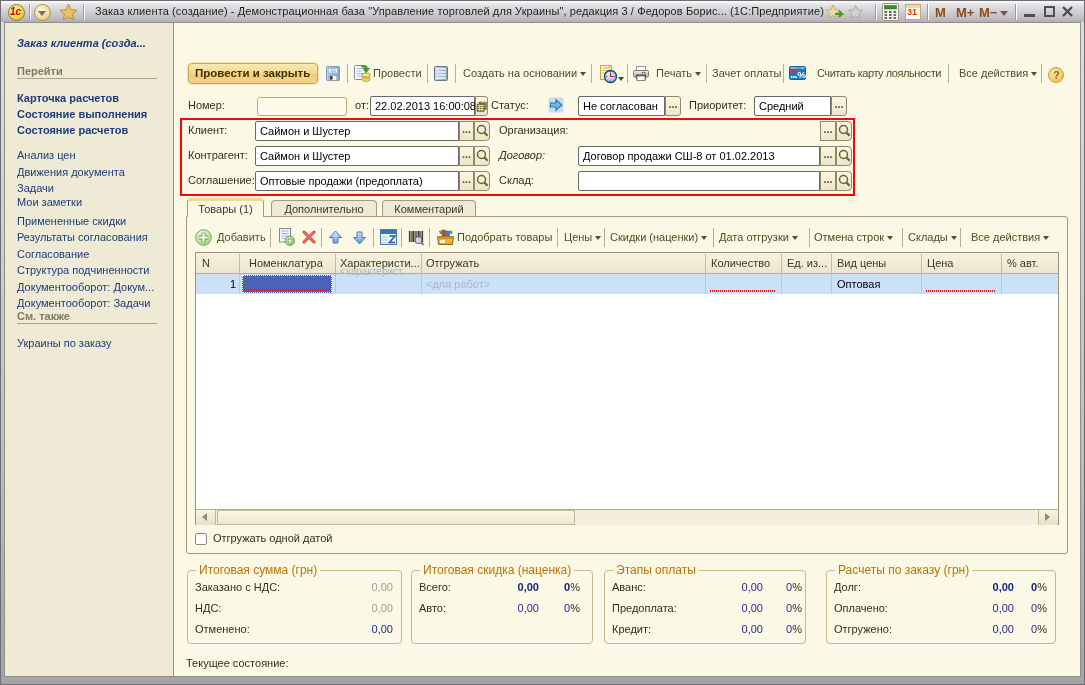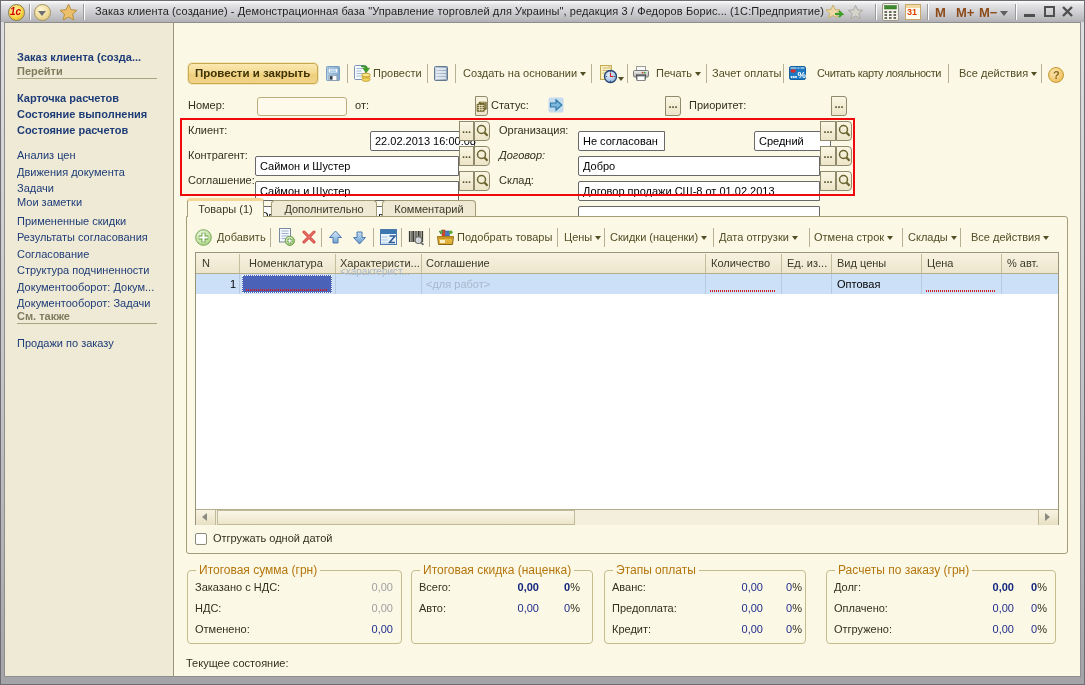--- a/index.html
+++ b/index.html
@@ -21,21 +21,21 @@
 #sidebar { position:absolute; left:5px; top:23px; width:168px; bottom:9px; background:#EFEAD5; }
 #sidebar .head { position:absolute; left:12px; font-weight:bold; color:#1E3C78; font-size:11px; white-space:nowrap; }
 #sidebar a { color:#1E3C78; text-decoration:none; font-size:11px; white-space:nowrap; }
 .navit { position:absolute; left:12px; white-space:nowrap;margin-top:9px; }
 .sechead { position:absolute; left:12px; width:140px; color:#7E7B5E; font-weight:bold; font-size:11px; border-bottom:1px solid #A8A482; padding-bottom:1px; }
 
 #main { position:absolute; left:174px; top:23px; right:5px; bottom:9px; background:#FBF8E6; }
 
 .abs { position:absolute; }
 .lbl { position:absolute; color:#32301E; font-size:11px; white-space:nowrap; }
-.inp { position:absolute; background:#fff; border:1px solid #686868; border-radius:2px 0 0 2px;margin-top:35px; }
+.inp { position:absolute; background:#fff; border:1px solid #686868; border-radius:2px 0 0 2px; }
 .inp .txt { position:absolute; left:4px; top:3px; font-size:11px; color:#000; white-space:nowrap; }
 .btn3 { position:absolute; background:linear-gradient(180deg,#FAF6E3,#EDE5C8); border:1px solid #8F8A6B; color:#55512E; text-align:center; }
 .toolbar-sep { position:absolute; width:1px; background:#B7B193; }
 .tbtxt { color:#514D24; font-size:11px; position:absolute; white-space:nowrap; }
 .arrdn { display:inline-block; width:0; height:0; border-left:3.5px solid transparent; border-right:3.5px solid transparent; border-top:4px solid #514D24; vertical-align:middle; }
 .tab { position:absolute; background:#EFE9D3; border:1px solid #A29C78; border-bottom:none; border-radius:4px 4px 0 0; text-align:center; font-size:11px; color:#3A3828; padding-top:2px; }
 .tab.active { background:#FBF8E6; border-top:3px solid #F6D695; z-index:3; }
 .hcol { position:absolute; font-size:11px; color:#3C3A2A; white-space:nowrap; }
 .hsep { position:absolute; top:231px; height:19px; width:1px; background:#C5BD9E; }
 .vline { position:absolute; top:251px; height:20px; width:1px; background:#B8CADE; }
@@ -100,37 +100,37 @@
     <div class="abs" style="left:999px;top:10px;width:0;height:0;border-left:4.5px solid transparent;border-right:4.5px solid transparent;border-top:5px solid #5F5F5F;"></div>
     <div class="tsep" style="left:1014px;"></div>
     <div class="abs" style="left:1023px;top:13px;width:11px;height:3px;background:#4F4F4F;"></div>
     <div class="abs" style="left:1043px;top:5px;width:11px;height:11px;border:2px solid #4F4F4F;"></div>
     <svg class="abs" style="left:1060px;top:4px;" width="13" height="13" viewBox="0 0 13 13">
         <path d="M2 2 L11 11 M11 2 L2 11" stroke="#4F4F4F" stroke-width="2.4"></path>
       </svg>
   </div>
   <div id="inner"></div>
   <div id="sidebar">
-    <div class="head" style="top:28px;">Заказ клиента (созда...</div>
+    <div class="head" style="top:14px;font-style:italic;">Заказ клиента (созда...</div>
     <div class="sechead" style="top:42px;">Перейти</div>
     <div class="navit" style="top:60px;"><a style="font-weight:bold;">Карточка расчетов</a></div>
     <div class="navit" style="top:76px;"><a style="font-weight:bold;">Состояние выполнения</a></div>
     <div class="navit" style="top:92px;"><a style="font-weight:bold;">Состояние расчетов</a></div>
     <div class="navit" style="top:117px;"><a>Анализ цен</a></div>
     <div class="navit" style="top:134px;"><a>Движения документа</a></div>
     <div class="navit" style="top:150px;"><a>Задачи</a></div>
     <div class="navit" style="top:164px;"><a>Мои заметки</a></div>
     <div class="navit" style="top:183px;"><a>Примененные скидки</a></div>
     <div class="navit" style="top:199px;"><a>Результаты согласования</a></div>
     <div class="navit" style="top:216px;"><a>Согласование</a></div>
     <div class="navit" style="top:232px;"><a>Структура подчиненности</a></div>
     <div class="navit" style="top:249px;"><a>Документооборот: Докум...</a></div>
     <div class="navit" style="top:265px;"><a>Документооборот: Задачи</a></div>
     <div class="sechead" style="top:287px;">См. также</div>
-    <div class="navit" style="top:305px;"><a>Продажи по заказу</a></div>
+    <div class="navit" style="top:305px;"><a>Украины по заказу</a></div>
   </div>
   <div class="abs" style="left:173px;top:23px;width:1px;height:654px;background:#9A9478;z-index:4;"></div>
   <div id="main">
 
     <div class="abs" style="left:14px;top:40px;width:130px;height:21px;background:linear-gradient(180deg,#FBE9B2 0%,#F4DA92 45%,#EFCF7C 55%,#F1D389 100%);border:1px solid #C9A94E;border-radius:4px;box-shadow:0 0 0 1px #EFE6BE;"></div>
     <div class="abs" style="left:21px;top:44px;font-weight:bold;color:#3E3305;font-size:11.5px;">Провести и закрыть</div>
     <svg class="abs" style="left:152px;top:43px;" width="14" height="15" viewBox="0 0 16 17">
         <rect x="0.5" y="0.5" width="15" height="16" rx="1" fill="url(#fg1)" stroke="#6C92B8"></rect>
         <defs>
           <linearGradient id="fg1" x1="0" y1="0" x2="1" y2="0">
@@ -250,23 +250,20 @@
     <div class="lbl" style="left:14px;top:101px;">Клиент:</div>
     <div class="inp" style="left:81px;top:98px;width:204px;height:20px;">
         <div class="txt">Саймон и Шустер</div>
       </div>
     <div class="btn3" style="left:285px;top:98px;width:15px;height:20px;font-weight:bold;font-size:11px;line-height:14px;">...</div>
     <div class="btn3 qbtn" style="left:300px;top:98px;width:16px;height:20px;border-radius:0 4px 4px 0;"><svg width="13" height="14" viewBox="0 0 13 14" style="margin-top:2px;">
           <circle cx="5.5" cy="5.5" r="4" fill="none" stroke="#6B6430" stroke-width="1.5"></circle>
           <path d="M8.4 8.4 L11.6 11.8" stroke="#6B6430" stroke-width="2.2"></path>
         </svg></div>
     <div class="lbl" style="left:325px;top:101px;">Организация:</div>
-    <div class="inp" style="left:404px;top:98px;width:242px;height:20px;">
-        <div class="txt">Добро</div>
-      </div>
     <div class="btn3" style="left:646px;top:98px;width:16px;height:20px;font-weight:bold;font-size:11px;line-height:14px;">...</div>
     <div class="btn3 qbtn" style="left:662px;top:98px;width:16px;height:20px;border-radius:0 4px 4px 0;"><svg width="13" height="14" viewBox="0 0 13 14" style="margin-top:2px;">
           <circle cx="5.5" cy="5.5" r="4" fill="none" stroke="#6B6430" stroke-width="1.5"></circle>
           <path d="M8.4 8.4 L11.6 11.8" stroke="#6B6430" stroke-width="2.2"></path>
         </svg></div>
     <div class="lbl" style="left:14px;top:126px;">Контрагент:</div>
     <div class="inp" style="left:81px;top:123px;width:204px;height:20px;">
         <div class="txt">Саймон и Шустер</div>
       </div>
     <div class="btn3" style="left:285px;top:123px;width:15px;height:20px;font-weight:bold;font-size:11px;line-height:14px;">...</div>
@@ -404,21 +401,21 @@
     <div class="tbtxt" style="left:797px;top:208px;">Все действия <span class="arrdn"></span></div>
 
     <div class="abs" style="left:21px;top:229px;width:864px;height:273px;background:#FFFFFF;border:1px solid #9A9478;"></div>
     <div class="abs" id="thead" style="left:22px;top:230px;width:862px;height:21px;background:linear-gradient(180deg,#F7F2E0,#EDE5CC);border-bottom:1px solid #B5AE8E;"></div>
     <div class="hcol" style="left:28px;top:234px;">N</div>
     <div class="hsep" style="left:65px;"></div>
     <div class="hcol" style="left:75px;top:234px;">Номенклатура</div>
     <div class="hsep" style="left:161px;"></div>
     <div class="hcol" style="left:166px;top:234px;">Характеристи...</div>
     <div class="hsep" style="left:247px;"></div>
-    <div class="hcol" style="left:252px;top:234px;">Соглашение</div>
+    <div class="hcol" style="left:252px;top:234px;">Отгружать</div>
     <div class="hsep" style="left:531px;"></div>
     <div class="hcol" style="left:537px;top:234px;">Количество</div>
     <div class="hsep" style="left:607px;"></div>
     <div class="hcol" style="left:613px;top:234px;">Ед. из...</div>
     <div class="hsep" style="left:657px;"></div>
     <div class="hcol" style="left:663px;top:234px;">Вид цены</div>
     <div class="hsep" style="left:747px;"></div>
     <div class="hcol" style="left:753px;top:234px;">Цена</div>
     <div class="hsep" style="left:827px;"></div>
     <div class="hcol" style="left:833px;top:234px;">% авт.</div>

